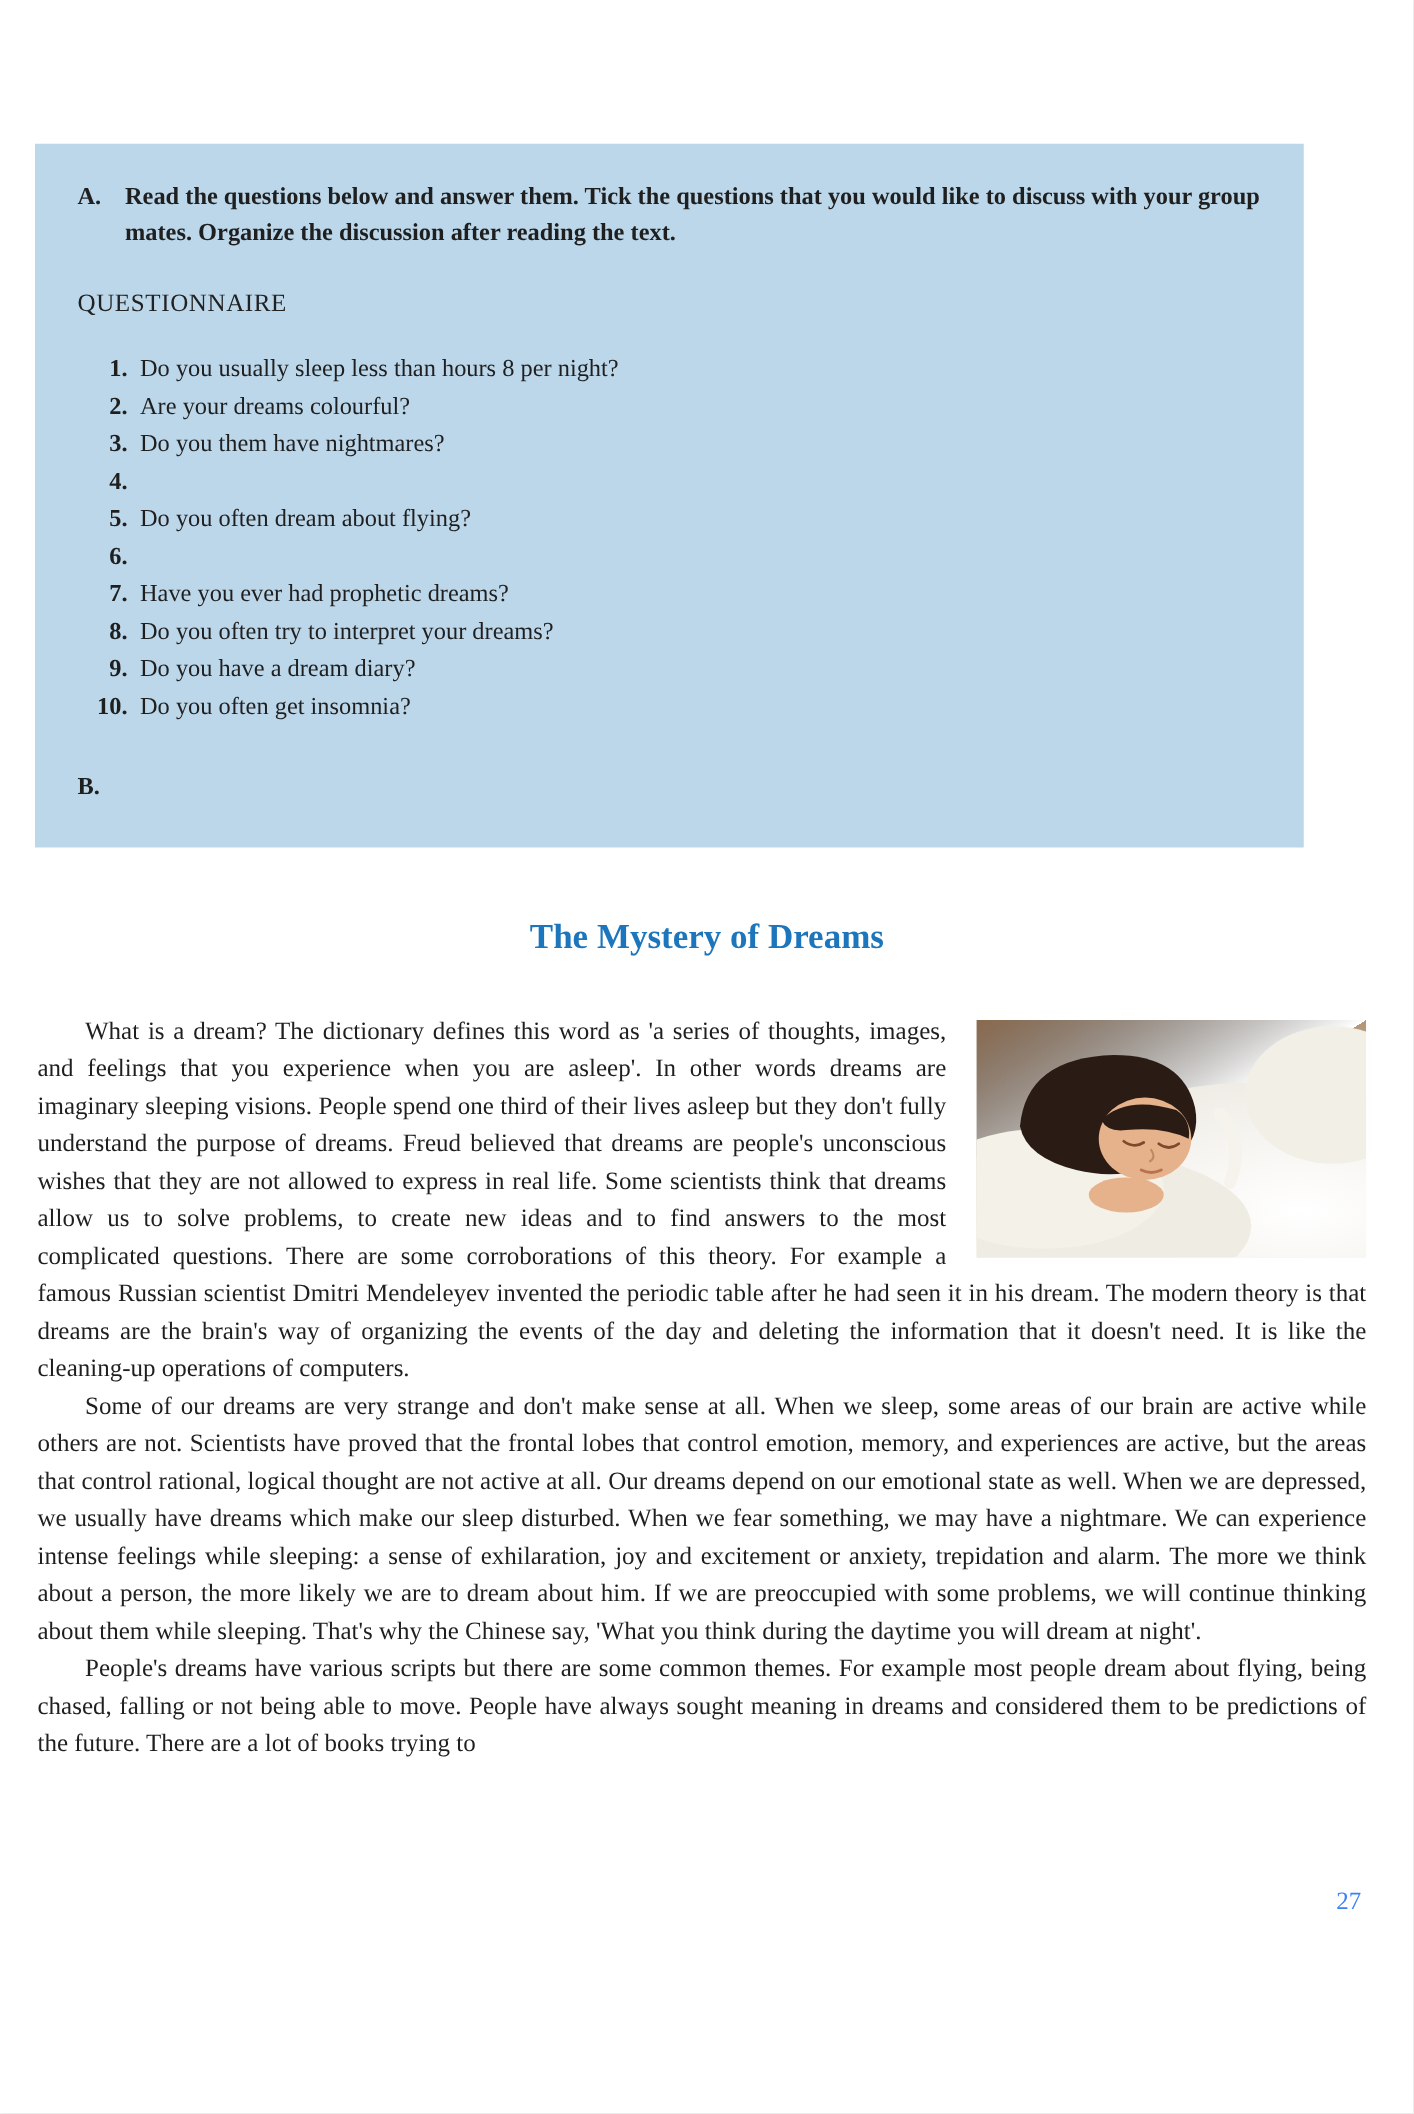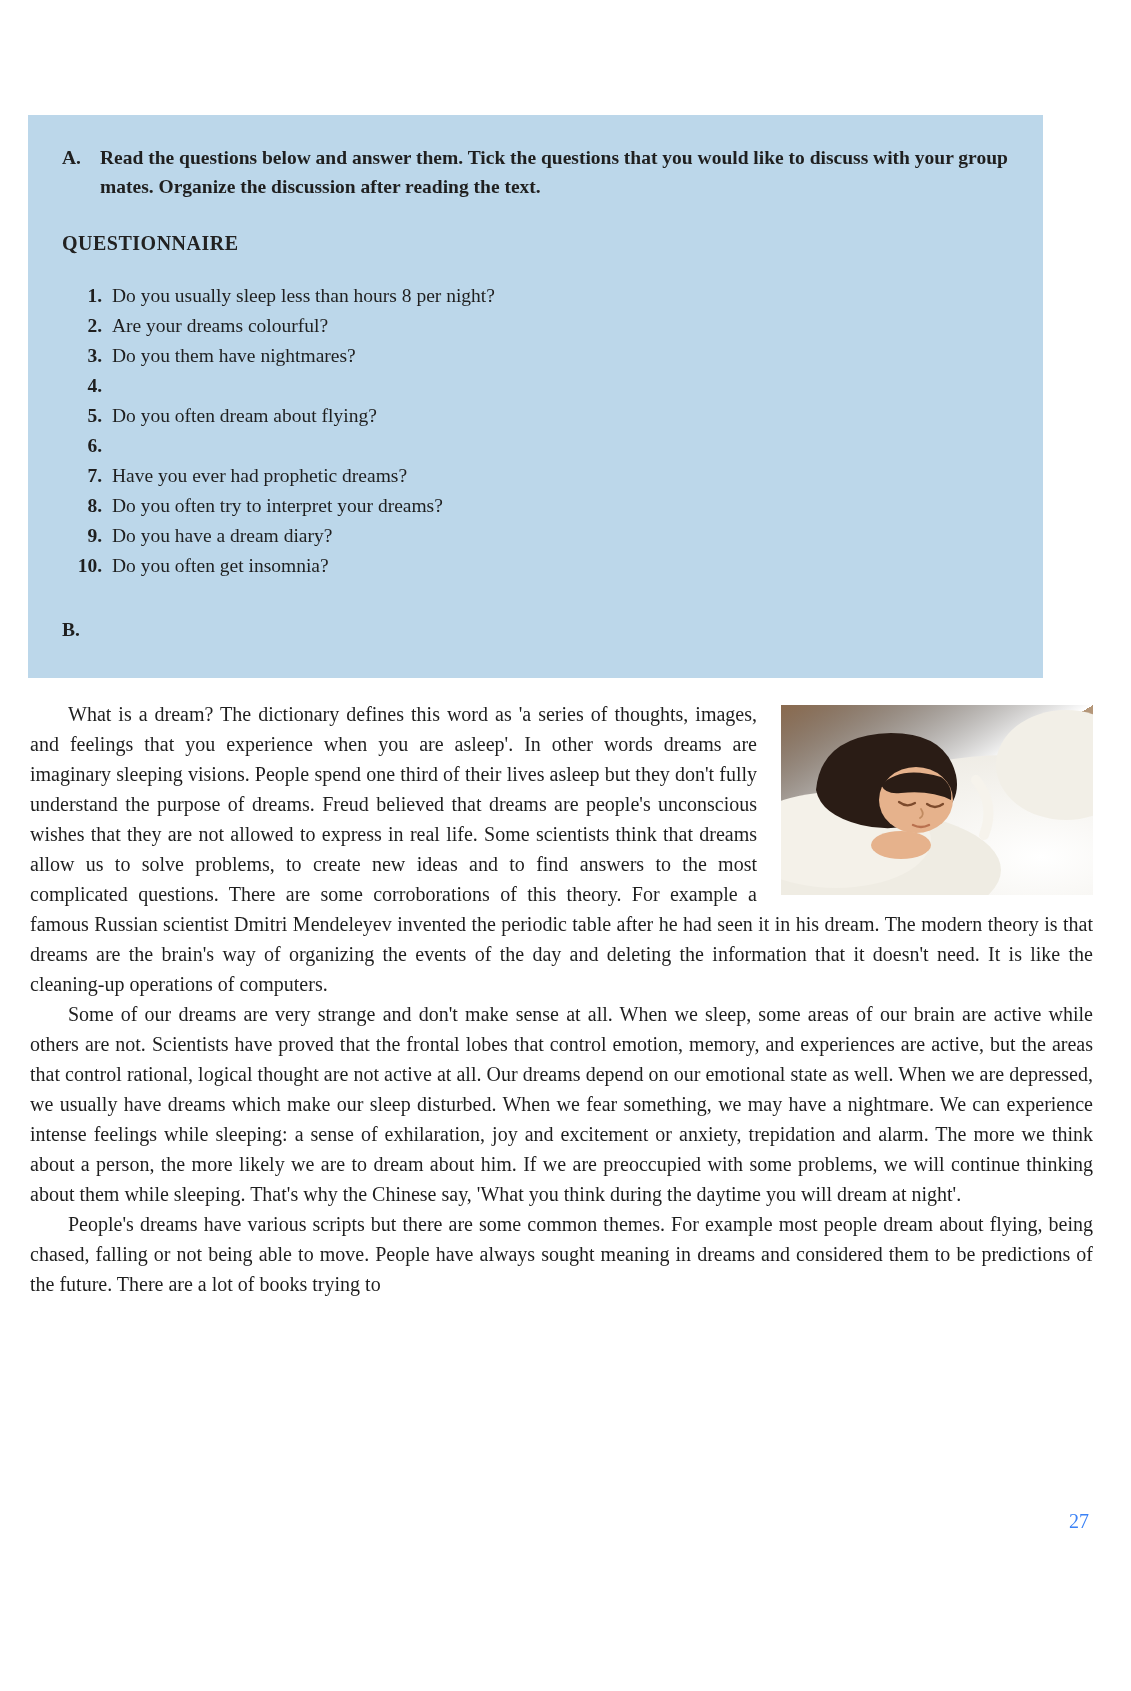--- a/index.html
+++ b/index.html
@@ -21,35 +21,35 @@
     background:var(--box-bg);
     padding:28px 34px 34px 34px;
   }
   .instruction{
     display:flex;gap:12px;
     font-weight:bold;font-size:19.5px;line-height:1.5;
   }
   .instruction .label{flex:0 0 26px;}
   .q-title{
     margin:30px 0 0 0;
-    font-weight:bold;font-size:20px;letter-spacing:.5px;color:#222;
+    font-weight:normal;font-size:20px;letter-spacing:.5px;color:#222;
   }
   .q-list{margin:26px 0 0 0;padding:0;list-style:none;}
   .q-item{
     display:flex;font-size:19.5px;line-height:30px;
   }
   .q-item .num{flex:0 0 40px;text-align:right;font-weight:bold;margin-right:10px;}
   .sec-b{margin-top:34px;}
   
   .article-title{
     text-align:center;margin:56px 0 0 0;
     color:var(--accent-blue);font-weight:bold;font-size:28px;
   }
   .article{
-    margin:21px 38px 0 30px;
+    margin:44px 38px 0 30px;
     font-size:20px;line-height:30px;text-align:justify;
   }
   .para{text-indent:38px;margin:0;}
   .photo{
     float:right;width:312px;height:190px;
     margin:6px 0 14px 24px;
     overflow:hidden;
   }
   .photo svg{display:block;width:100%;height:100%;}
   
@@ -112,20 +112,21 @@
         <span>Do you often get insomnia?</span>
       </li>
     </ul>
 
     <div class="instruction sec-b">
       <span class="label">B.</span>
     </div>
 
   </div>
 
+  <h1 class="article-title">The Mystery of Dreams</h1>
 
   <div class="article">
 
     <div class="para">
       <div class="photo">
         <svg viewBox="0 0 312 190" xmlns="http://www.w3.org/2000/svg" preserveAspectRatio="none">
           <defs>
             <linearGradient id="bg" x1="0" y1="0" x2="1" y2="1">
               <stop offset="0" stop-color="#8a6a4e"></stop>
               <stop offset="0.5" stop-color="#a8herz" stop-opacity="0"></stop>

